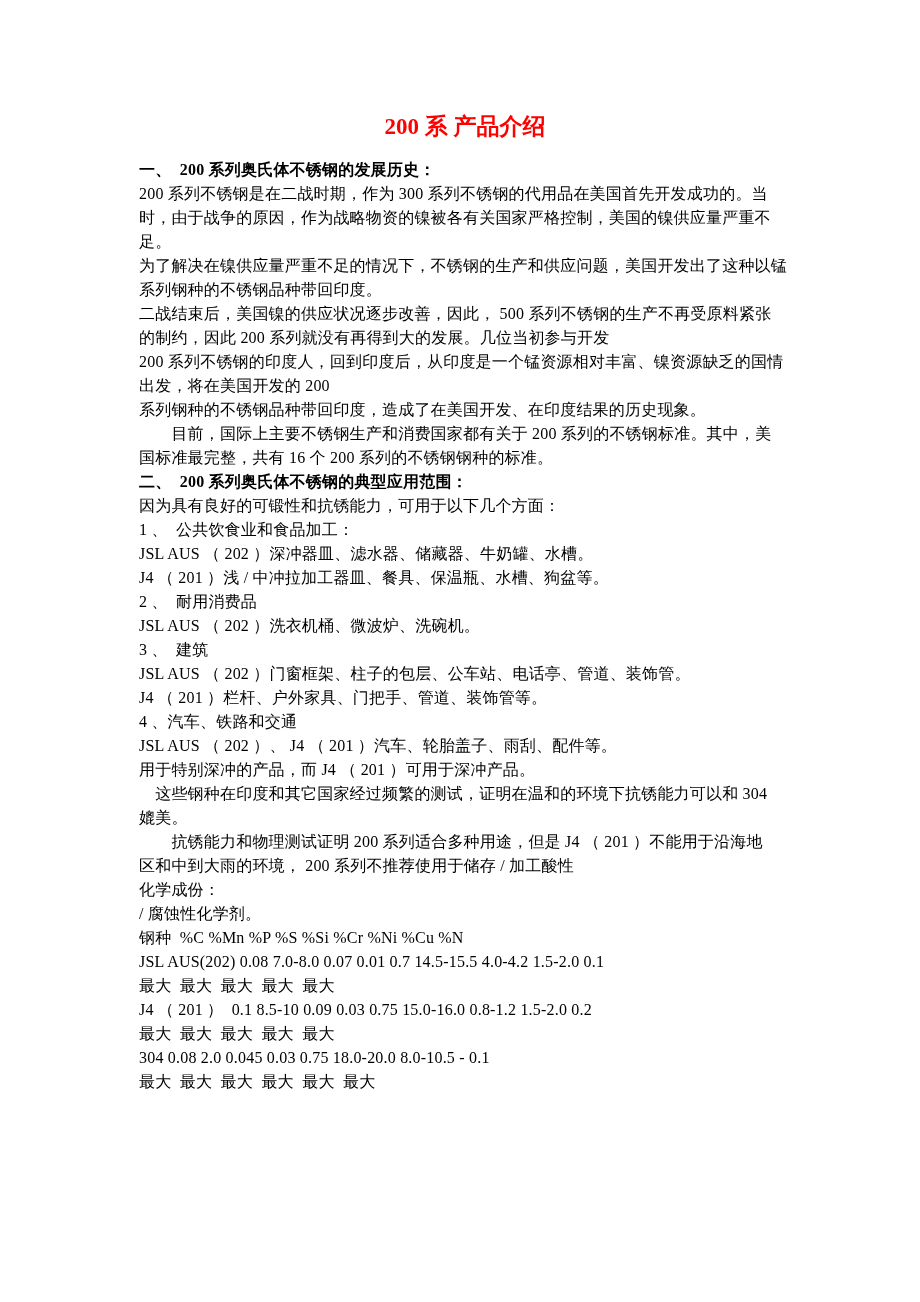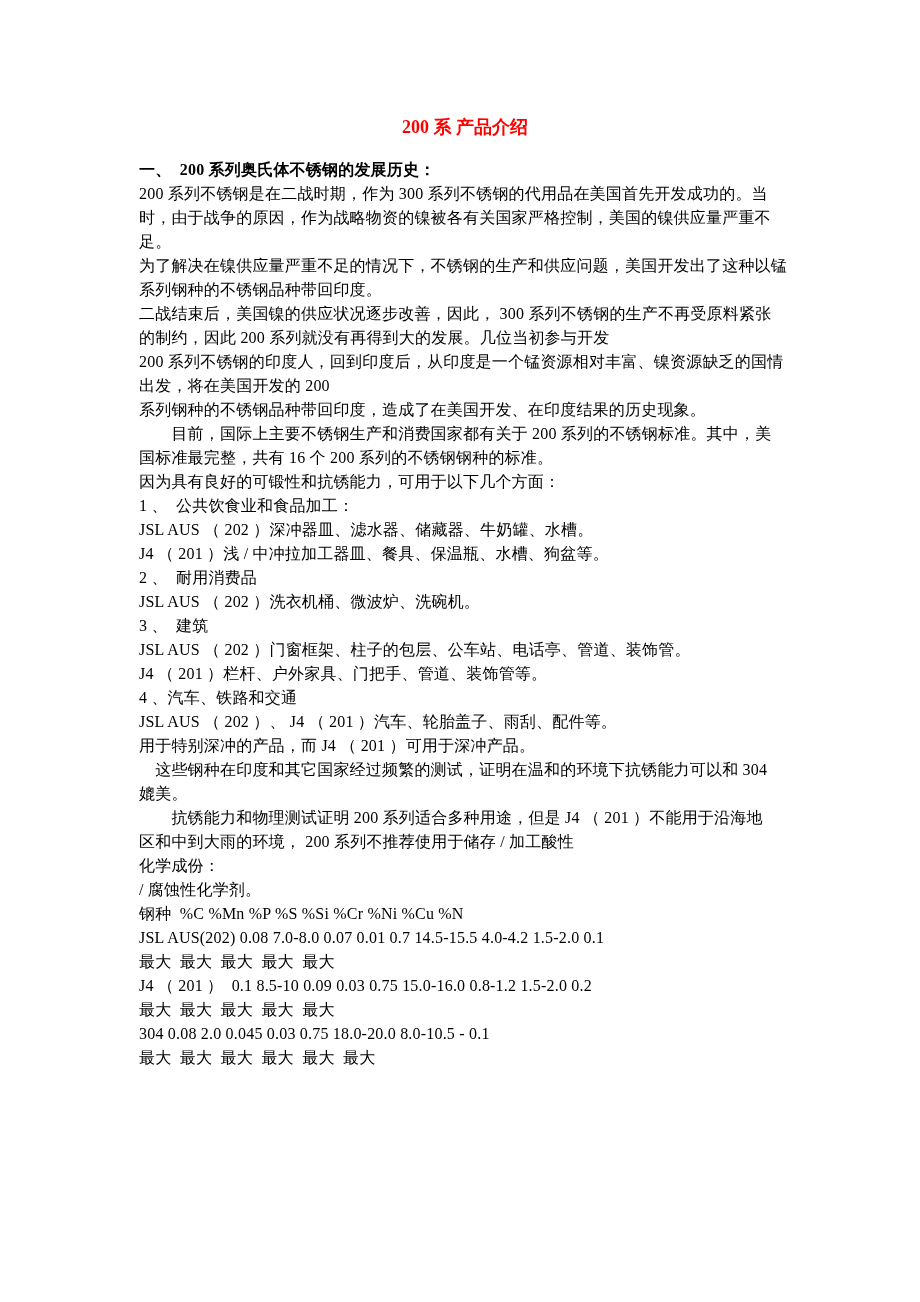--- a/index.html
+++ b/index.html
@@ -14,21 +14,21 @@
     color: #000000;
   }
   .content {
     position: absolute;
     left: 139px;
     top: 114px;
     width: 652px;
   }
   .doc-title {
     margin: 0 0 18px 0;
-    font-size: 18px;
+    font-size: 23px;
     font-weight: bold;
     text-align: center;
     line-height: 26px;
   }
   .line {
     font-size: 16px;
     line-height: 24px;
     white-space: pre-wrap;
     letter-spacing: 0.2px;
   }
@@ -39,27 +39,28 @@
 
 <div class="page">
   <div class="content">
     <h1 class="doc-title" style="color: rgb(255, 0, 0);">200 系 产品介绍</h1>
     <div>
         <div class="line bold">一、  200 系列奥氏体不锈钢的发展历史：</div>
         <div class="line">200 系列不锈钢是在二战时期，作为 300 系列不锈钢的代用品在美国首先开发成功的。当</div>
         <div class="line">时，由于战争的原因，作为战略物资的镍被各有关国家严格控制，美国的镍供应量严重不足。</div>
         <div class="line">为了解决在镍供应量严重不足的情况下，不锈钢的生产和供应问题，美国开发出了这种以锰</div>
         <div class="line">系列钢种的不锈钢品种带回印度。</div>
-        <div class="line">二战结束后，美国镍的供应状况逐步改善，因此， 300 系列不锈钢的生产不再受原料紧张</div>
+        <div class="line">二战结束后，美国镍的供应状况逐步改善，因此， 500 系列不锈钢的生产不再受原料紧张</div>
         <div class="line">的制约，因此 200 系列就没有再得到大的发展。几位当初参与开发</div>
         <div class="line">200 系列不锈钢的印度人，回到印度后，从印度是一个锰资源相对丰富、镍资源缺乏的国情</div>
         <div class="line">出发，将在美国开发的 200</div>
         <div class="line">系列钢种的不锈钢品种带回印度，造成了在美国开发、在印度结果的历史现象。</div>
         <div class="line">　　目前，国际上主要不锈钢生产和消费国家都有关于 200 系列的不锈钢标准。其中，美</div>
         <div class="line">国标准最完整，共有 16 个 200 系列的不锈钢钢种的标准。</div>
+        <div class="line bold">二、  200 系列奥氏体不锈钢的典型应用范围：</div>
         <div class="line">因为具有良好的可锻性和抗锈能力，可用于以下几个方面：</div>
         <div class="line">1 、  公共饮食业和食品加工：</div>
         <div class="line">JSL AUS （ 202 ）深冲器皿、滤水器、储藏器、牛奶罐、水槽。</div>
         <div class="line">J4 （ 201 ）浅 / 中冲拉加工器皿、餐具、保温瓶、水槽、狗盆等。</div>
         <div class="line">2 、  耐用消费品</div>
         <div class="line">JSL AUS （ 202 ）洗衣机桶、微波炉、洗碗机。</div>
         <div class="line">3 、  建筑</div>
         <div class="line">JSL AUS （ 202 ）门窗框架、柱子的包层、公车站、电话亭、管道、装饰管。</div>
         <div class="line">J4 （ 201 ）栏杆、户外家具、门把手、管道、装饰管等。</div>
         <div class="line">4 、汽车、铁路和交通</div>

